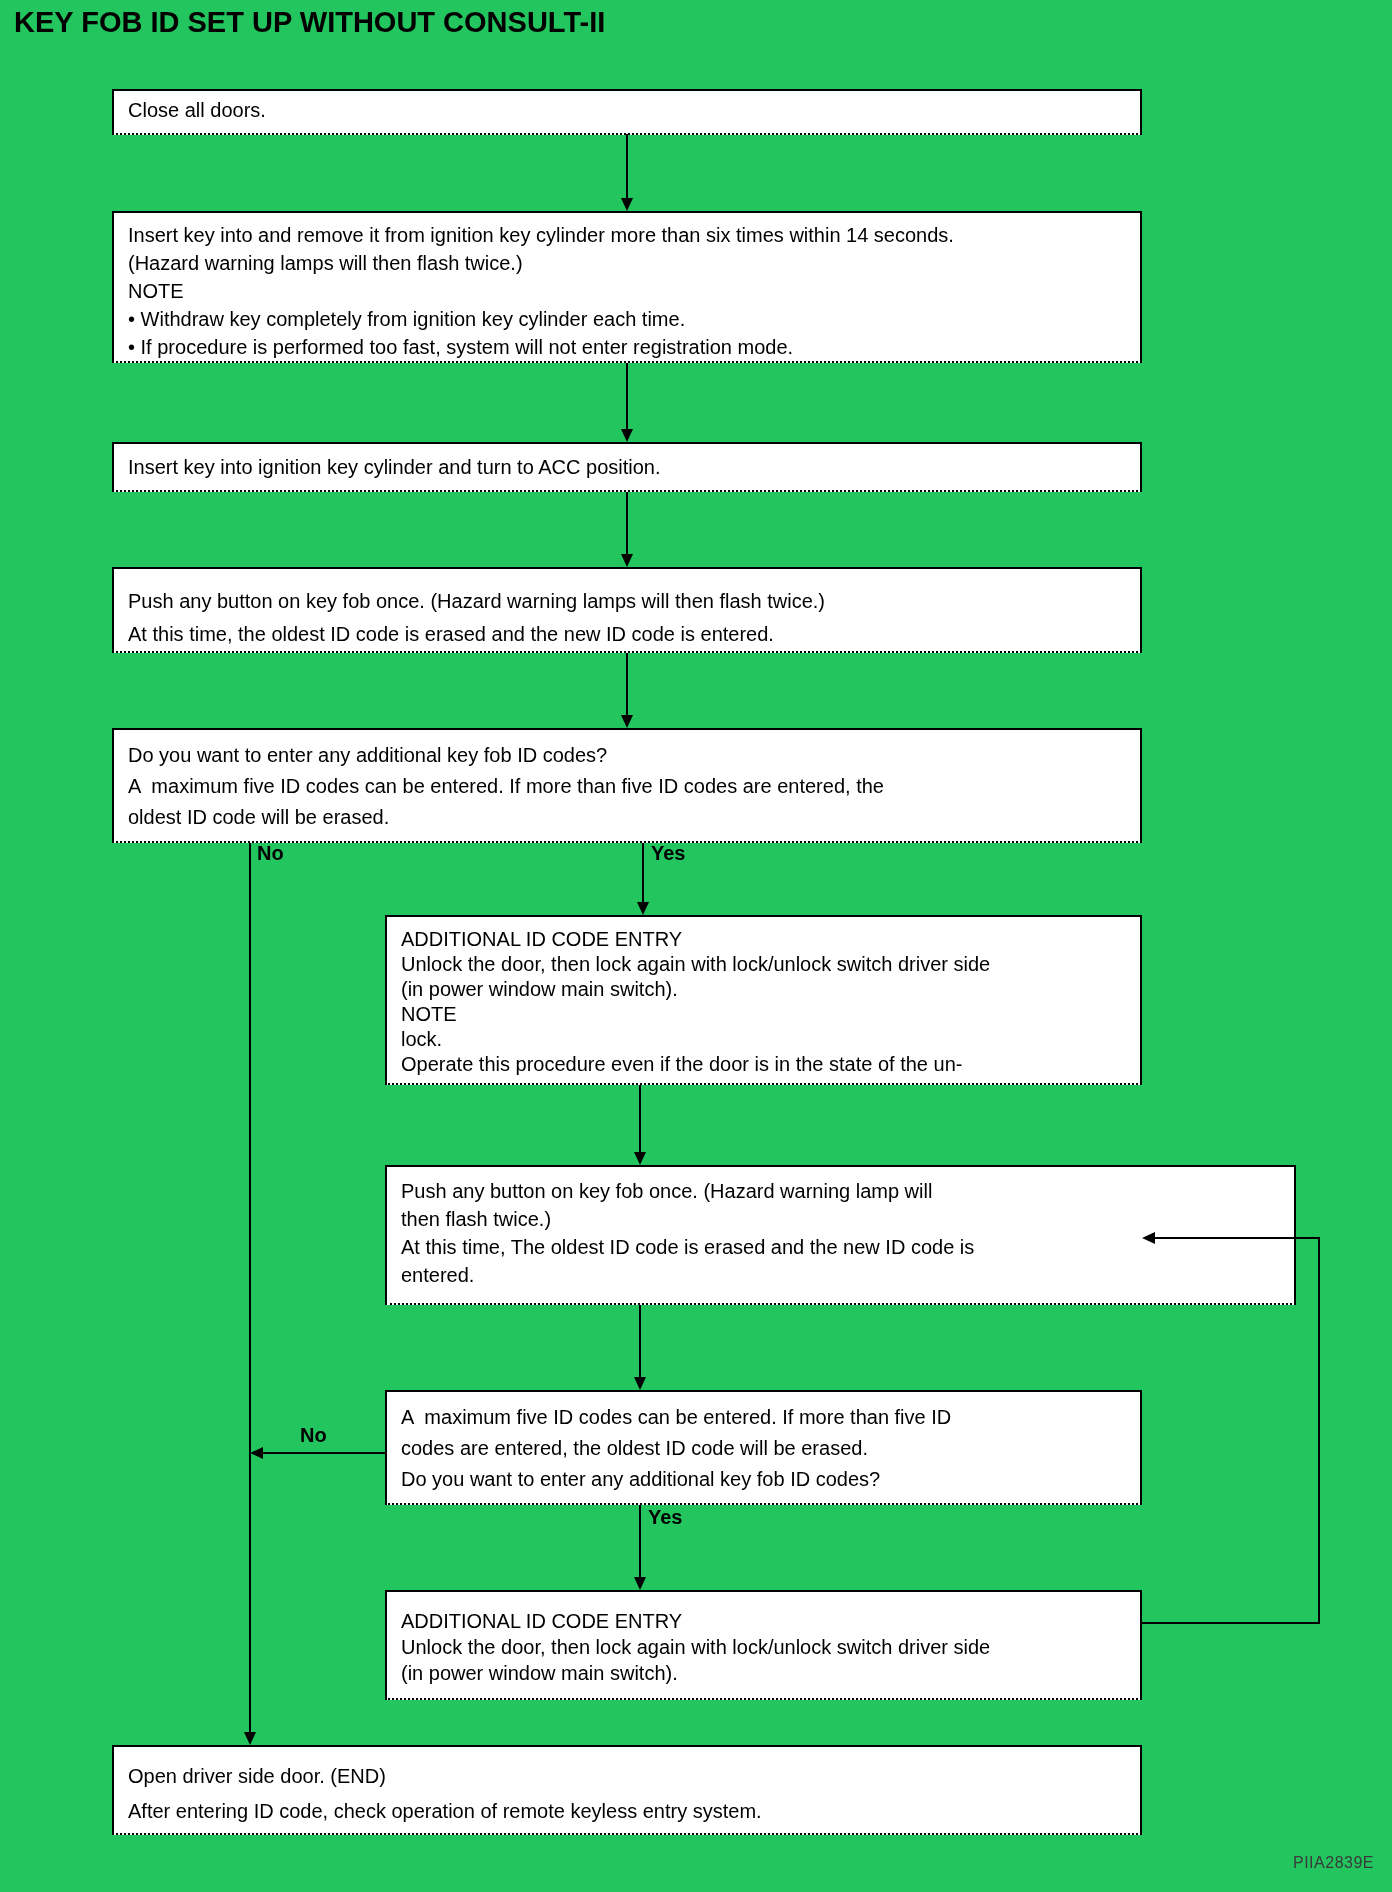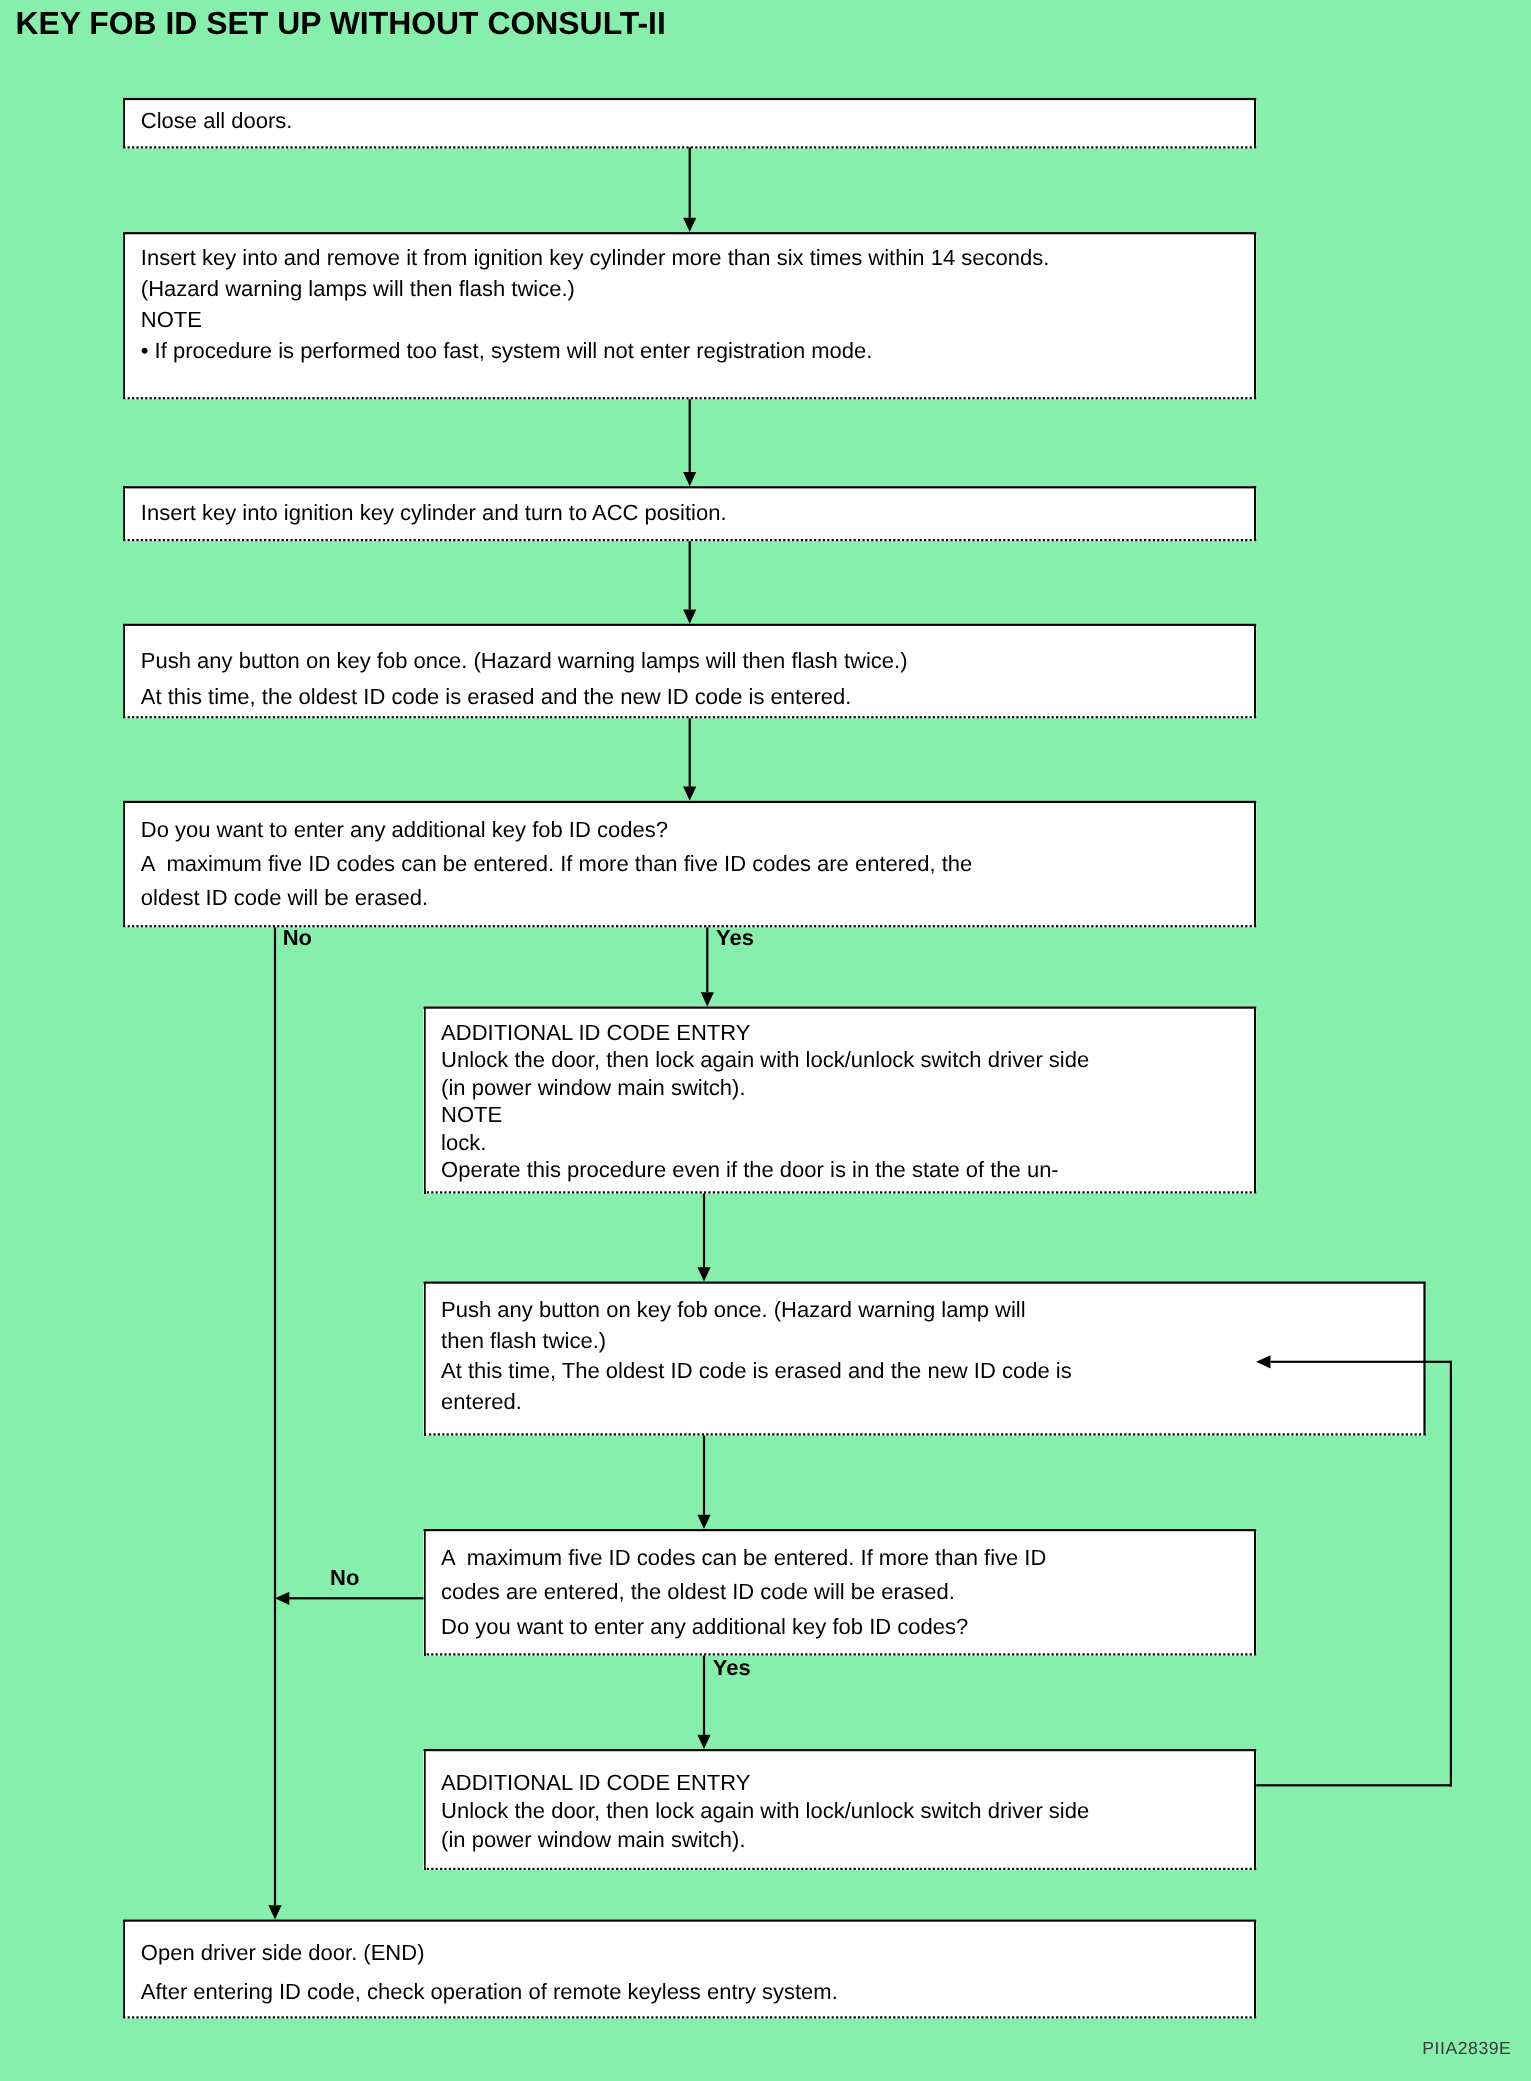--- a/index.html
+++ b/index.html
@@ -1,19 +1,19 @@
 <!DOCTYPE html>
 <html><head>
 <meta charset="utf-8">
 <style>
   html,body { margin:0; padding:0; background:#fff; }
   #page {
     position:relative;
     width:1392px; height:1892px;
-    background:#86efac;
+    background:#22c55e;
     font-family:"Liberation Sans", sans-serif;
     color:#000;
     overflow:hidden;
   }
   .title {
     position:absolute; left:14px; top:6px;
     font-size:29px; font-weight:bold; letter-spacing:0px;
   }
   .box {
     position:absolute;
@@ -71,20 +71,21 @@
     <div class="line">Close all doors.</div>
   </div>
 
   <div class="vline" style="left:626px; top:134px; height:64px;"></div>
   <div class="arrow-down" style="left:621px; top:198px;"></div>
 
   <div class="box" id="box-insert-remove">
     <div class="line">Insert key into and remove it from ignition key cylinder more than six times within 14 seconds.</div>
     <div class="line">(Hazard warning lamps will then flash twice.)</div>
     <div class="line bold">NOTE</div>
+    <div class="line bold">• Withdraw key completely from ignition key cylinder each time.</div>
     <div class="line bold">• If procedure is performed too fast, system will not enter registration mode.</div>
   </div>
 
   <div class="vline" style="left:626px; top:363px; height:66px;"></div>
   <div class="arrow-down" style="left:621px; top:429px;"></div>
 
   <div class="box" id="box-acc">
     <div class="line">Insert key into ignition key cylinder and turn to ACC position.</div>
   </div>
 

